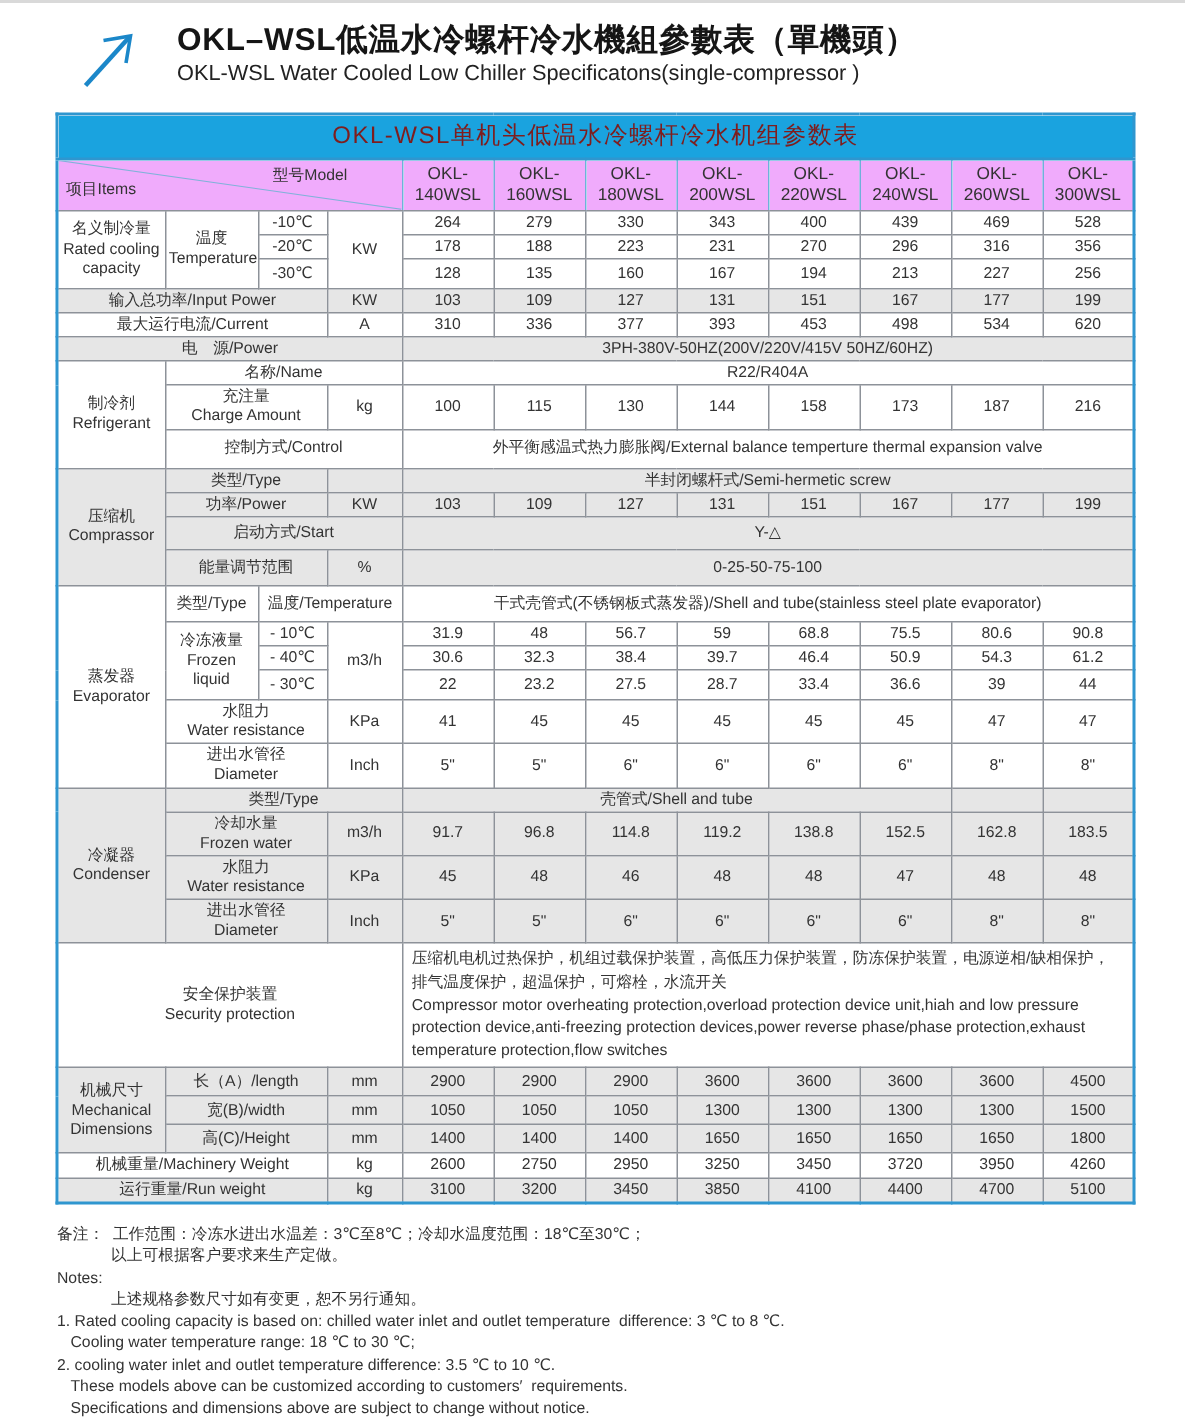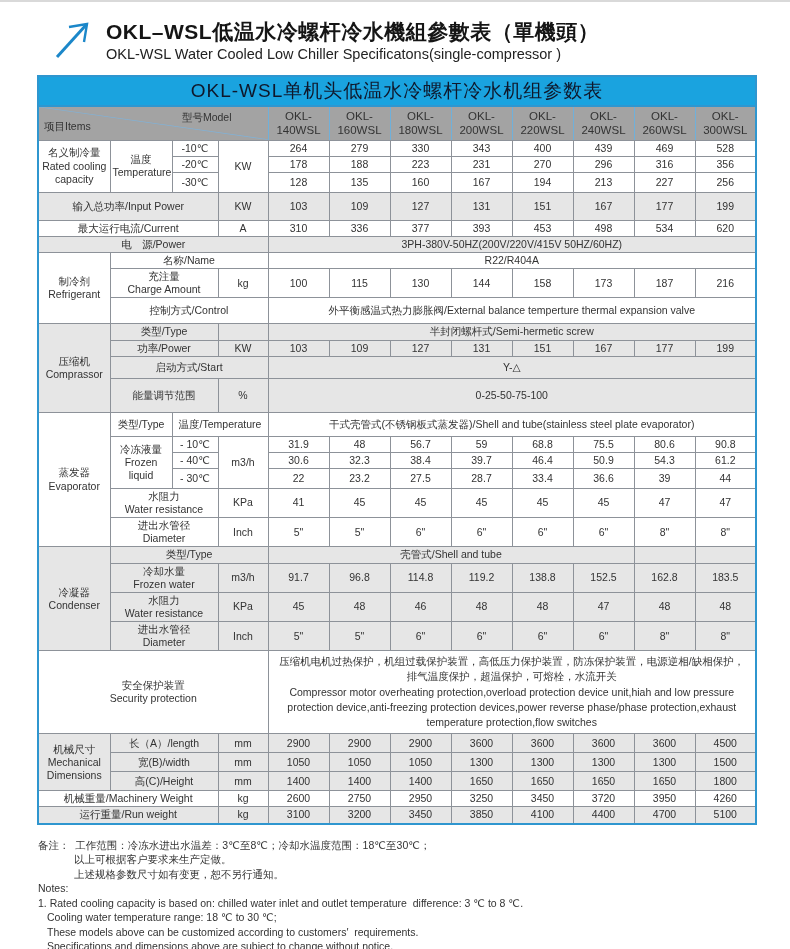--- a/index.html
+++ b/index.html
@@ -11,49 +11,49 @@
     --text-dark:#333333;
   }
   *{box-sizing:border-box;}
   html,body{margin:0;padding:0;}
   body{
     width:790px;height:949px;overflow:hidden;background:#ffffff;
     font-family:"Liberation Sans","DejaVu Sans",sans-serif;color:var(--text-dark);
     border-top:2px solid #d9d9d9;
   }
   
-  .page-header{display:flex;align-items:flex-end;padding:12px 0 0 52px;}
+  .page-header{display:flex;align-items:flex-start;padding:12px 0 0 52px;gap:12px;}
   .logo{width:46px;height:46px;flex:0 0 auto;margin-top:2px;}
   .titles{margin-left:8px;}
   .title-zh{font-size:21px;font-weight:600;color:#151515;letter-spacing:.5px;line-height:1.25;}
   .title-en{font-size:14.5px;color:#222;margin-top:1px;}
   
   table{
     border-collapse:collapse;table-layout:fixed;width:717px;
     margin:13px 0 0 37px;border:2px solid var(--border-blue);
   }
   td{
     border:1px solid #8d9299;font-size:10.5px;text-align:center;vertical-align:middle;
     padding:1px 2px;white-space:pre-line;line-height:1.25;overflow:hidden;color:var(--text-dark);
   }
   tr.g td{background:var(--row-gray);}
   tr.w td{background:#ffffff;}
   td.banner{
-    background:var(--banner-blue);color:#0f172a;font-size:19px;letter-spacing:1px;
+    background:var(--banner-blue);color:#7f1d1d;font-size:16px;letter-spacing:1px;
     height:30px;border:none;border-bottom:2px solid var(--border-blue);
   }
   tr.header-row td{
-    height:34px;font-size:11.5px;background:#a3a3a3;
+    height:34px;font-size:11.5px;background:#f0abfc;
     border-color:var(--header-line-blue);border-bottom-color:#8d9299;
   }
   td.corner{position:relative;}
   td.corner svg{position:absolute;left:0;top:0;width:100%;height:100%;}
   .c-items{position:absolute;left:5px;bottom:6px;font-size:10.5px;}
   .c-model{position:absolute;right:36px;top:4px;font-size:10.5px;}
-  td.left{text-align:center;padding:3px 6px;line-height:1.45;}
+  td.left{text-align:left;padding:3px 6px;line-height:1.45;}
   
   .notes{margin:13px 0 0 38px;font-size:10.5px;line-height:14.5px;color:#333;}
   .note-line{white-space:pre-wrap;}
   .ind1{padding-left:36px;}
   .ind2{padding-left:9px;}
 </style>
 </head>
 <body>
 
 <div class="page-header">
@@ -141,21 +141,21 @@
         <td class="lbl">-30℃</td>
         <td>128</td>
         <td>135</td>
         <td>160</td>
         <td>167</td>
         <td>194</td>
         <td>213</td>
         <td>227</td>
         <td>256</td>
       </tr>
-      <tr class="g" style="height: 28px;">
+      <tr class="g" style="height: 16px;">
         <td colspan="3" class="lbl">输入总功率/Input Power</td>
         <td class="unit">KW</td>
         <td>103</td>
         <td>109</td>
         <td>127</td>
         <td>131</td>
         <td>151</td>
         <td>167</td>
         <td>177</td>
         <td>199</td>
@@ -215,21 +215,21 @@
         <td>131</td>
         <td>151</td>
         <td>167</td>
         <td>177</td>
         <td>199</td>
       </tr>
       <tr class="g" style="height: 22px;">
         <td colspan="3" class="lbl">启动方式/Start</td>
         <td colspan="8" class="span">Y-△</td>
       </tr>
-      <tr class="g" style="height: 34px; margin-left: 18px;">
+      <tr class="g" style="height: 24px; margin-left: 18px;">
         <td colspan="2" class="lbl">能量调节范围</td>
         <td class="unit">%</td>
         <td colspan="8" class="span">0-25-50-75-100</td>
       </tr>
       <tr class="w" style="height: 24px;">
         <td rowspan="6" class="grp">蒸发器
 Evaporator</td>
         <td class="lbl">类型/Type</td>
         <td colspan="2" class="lbl">温度/Temperature</td>
         <td colspan="8" class="span">干式壳管式(不锈钢板式蒸发器)/Shell and tube(stainless steel plate evaporator)</td>
@@ -411,19 +411,20 @@
         <td>4400</td>
         <td>4700</td>
         <td>5100</td>
       </tr>
     </tbody>
 </table>
 
 <div class="notes" id="notes">
     <div class="note-line">备注：  工作范围：冷冻水进出水温差：3℃至8℃；冷却水温度范围：18℃至30℃；</div>
     <div class="note-line ind1">以上可根据客户要求来生产定做。</div>
+    <div class="note-line">Notes:</div>
     <div class="note-line ind1">上述规格参数尺寸如有变更，恕不另行通知。</div>
-    <div class="note-line">Notes:</div>
     <div class="note-line">1. Rated cooling capacity is based on: chilled water inlet and outlet temperature  difference: 3 ℃ to 8 ℃.</div>
     <div class="note-line ind2">Cooling water temperature range: 18 ℃ to 30 ℃;</div>
+    <div class="note-line">2. cooling water inlet and outlet temperature difference: 3.5 ℃ to 10 ℃.</div>
     <div class="note-line ind2">These models above can be customized according to customers′  requirements.</div>
     <div class="note-line ind2">Specifications and dimensions above are subject to change without notice.</div>
   </div>
 
 </body></html>

